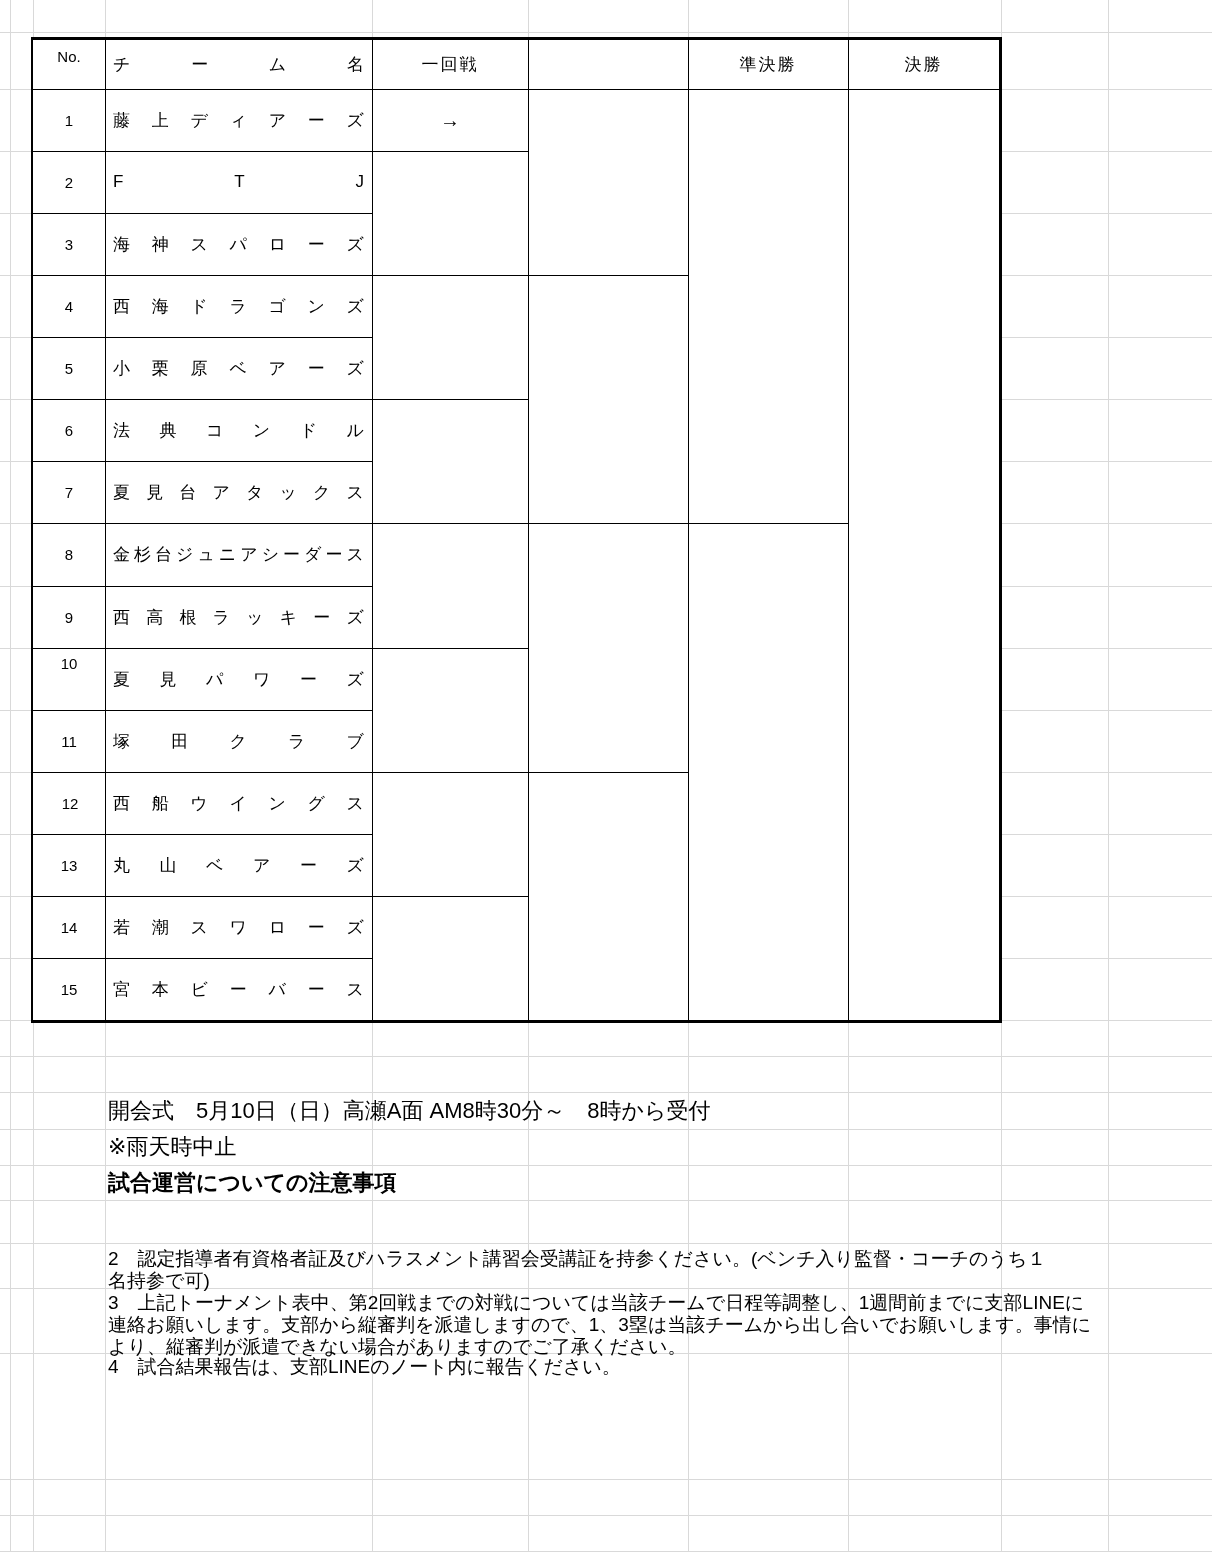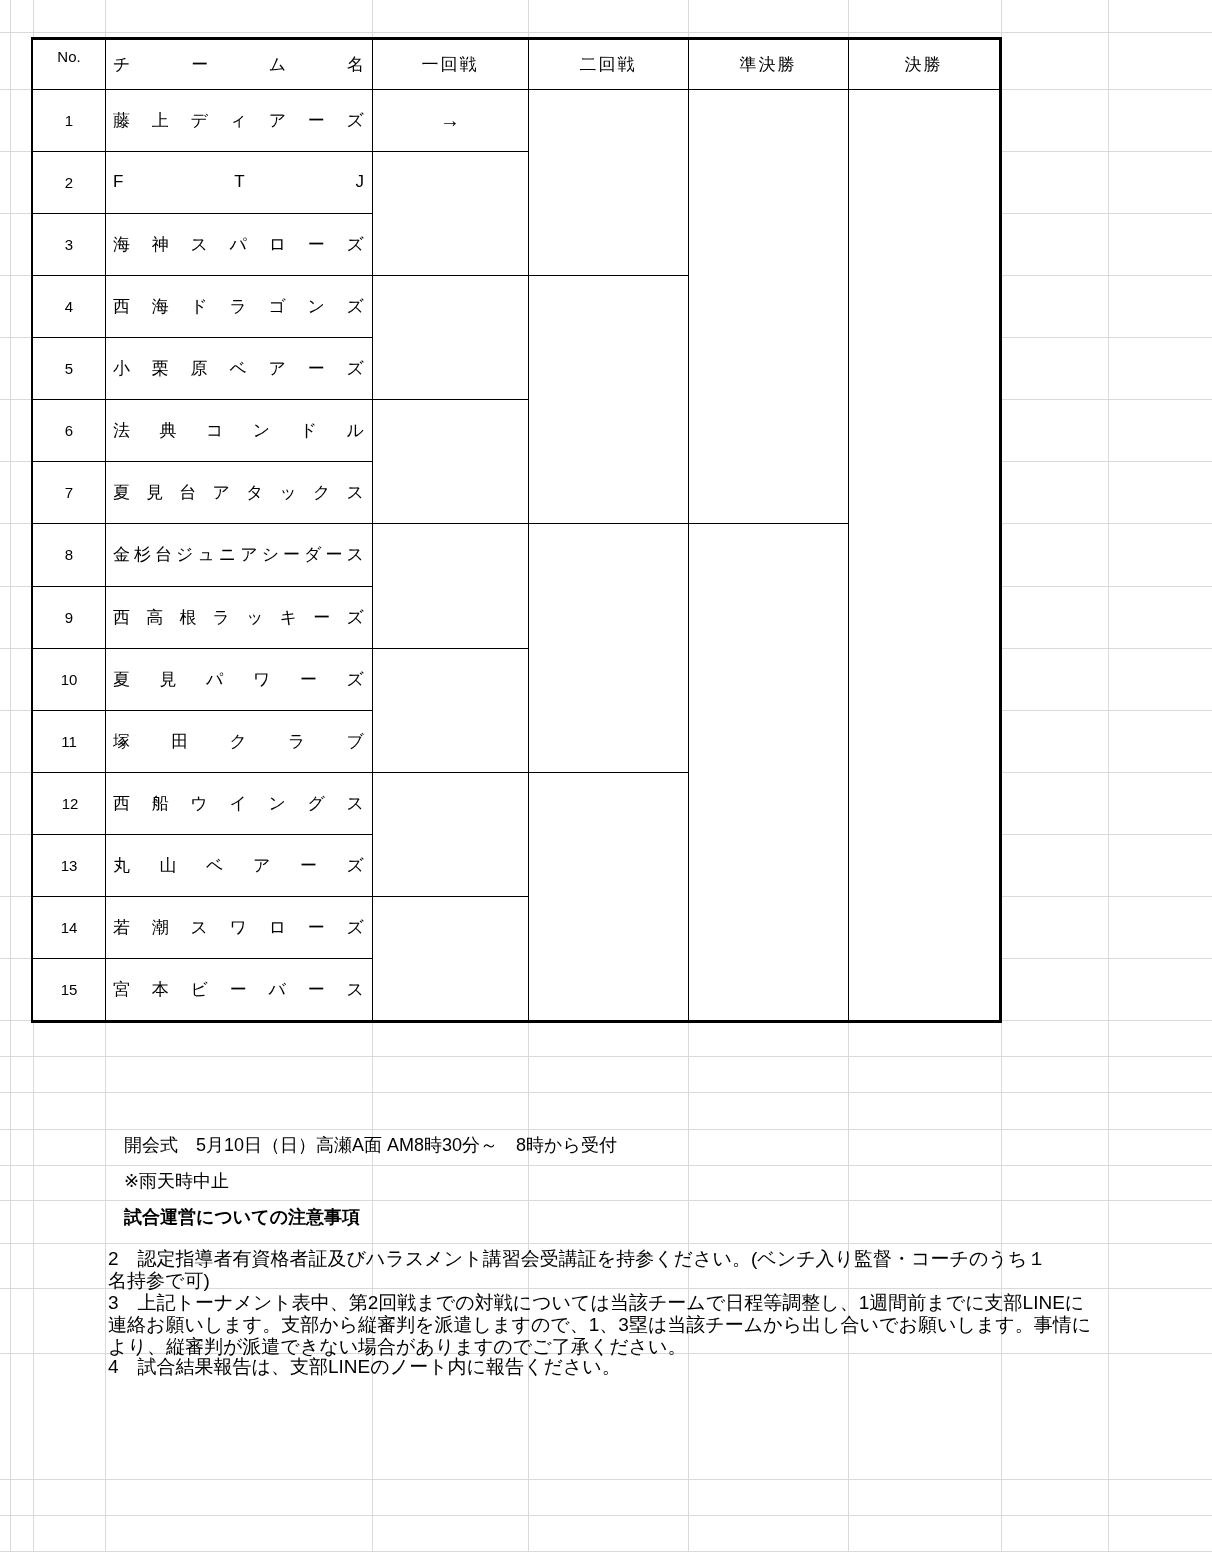--- a/index.html
+++ b/index.html
@@ -12,21 +12,21 @@
   .mask { position:absolute; left:33px; top:40px; width:966px; height:980px; background:#ffffff; }
   
   .bl { position:absolute; background:#000; }
   
   .cell { position:absolute; display:flex; align-items:center; justify-content:center; font-size:17px; }
   .dist { position:absolute; display:flex; align-items:center; justify-content:space-between; padding:0 8px; font-size:17px; }
   .nocell { position:absolute; display:flex; align-items:center; justify-content:center; font-size:15px; }
   .roundhead { letter-spacing:2px;font-family:Liberation Mono, monospace; }
   .arrowcell { font-size:20px; }
   
-  .fline { position:absolute; left:124px; display:flex; align-items:center; white-space:nowrap; font-size:18px;margin-top:34px; }
+  .fline { position:absolute; left:108px; display:flex; align-items:center; white-space:nowrap; font-size:22px; }
   .ftitle { font-weight:bold; }
   .noteblock { position:absolute; left:108px; font-size:19px; line-height:22px; white-space:nowrap; }
 </style>
 </head>
 <body>
 
 <div class="sheet">
 
   <div class="gv" style="left:10px"></div>
   <div class="gv" style="left:33px"></div>
@@ -97,34 +97,33 @@
   <div class="bl" style="left:999px;top:37px;width:3px;height:986px"></div>
 
   <div class="nocell" style="left:33px;top:32px;width:72px;height:49px">No.</div>
   <div class="dist" style="left:105px;top:40px;width:267px;height:49px">
       <span>チ</span>
       <span>ー</span>
       <span>ム</span>
       <span>名</span>
     </div>
   <div class="cell roundhead" style="left:372px;top:40px;width:156px;height:49px">一回戦</div>
-  <div class="cell roundhead" style="left:528px;top:40px;width:160px;height:49px">二回戦</div>
   <div class="cell roundhead" style="left:688px;top:40px;width:160px;height:49px">準決勝</div>
   <div class="cell roundhead" style="left:848px;top:40px;width:151px;height:49px">決勝</div>
 
   <div class="nocell" style="left:33px;top:89px;width:72px;height:62px">1</div>
   <div class="nocell" style="left:33px;top:151px;width:72px;height:62px">2</div>
   <div class="nocell" style="left:33px;top:213px;width:72px;height:62px">3</div>
   <div class="nocell" style="left:33px;top:275px;width:72px;height:62px">4</div>
   <div class="nocell" style="left:33px;top:337px;width:72px;height:62px">5</div>
   <div class="nocell" style="left:33px;top:399px;width:72px;height:62px">6</div>
   <div class="nocell" style="left:33px;top:461px;width:72px;height:62px">7</div>
   <div class="nocell" style="left:33px;top:523px;width:72px;height:63px">8</div>
   <div class="nocell" style="left:33px;top:586px;width:72px;height:62px">9</div>
-  <div class="nocell" style="left:33px;top:648px;width:72px;height:62px">10</div>
+  <div class="nocell" style="left:33px;top:632px;width:72px;height:62px">10</div>
   <div class="nocell" style="left:33px;top:710px;width:72px;height:62px">11</div>
   <div class="nocell" style="left:34px;top:772px;width:72px;height:62px">12</div>
   <div class="nocell" style="left:33px;top:834px;width:72px;height:62px">13</div>
   <div class="nocell" style="left:33px;top:896px;width:72px;height:62px">14</div>
   <div class="nocell" style="left:33px;top:958px;width:72px;height:62px">15</div>
 
   <div class="dist" style="left:105px;top:89px;width:267px;height:62px">
       <span>藤</span>
       <span>上</span>
       <span>デ</span>

